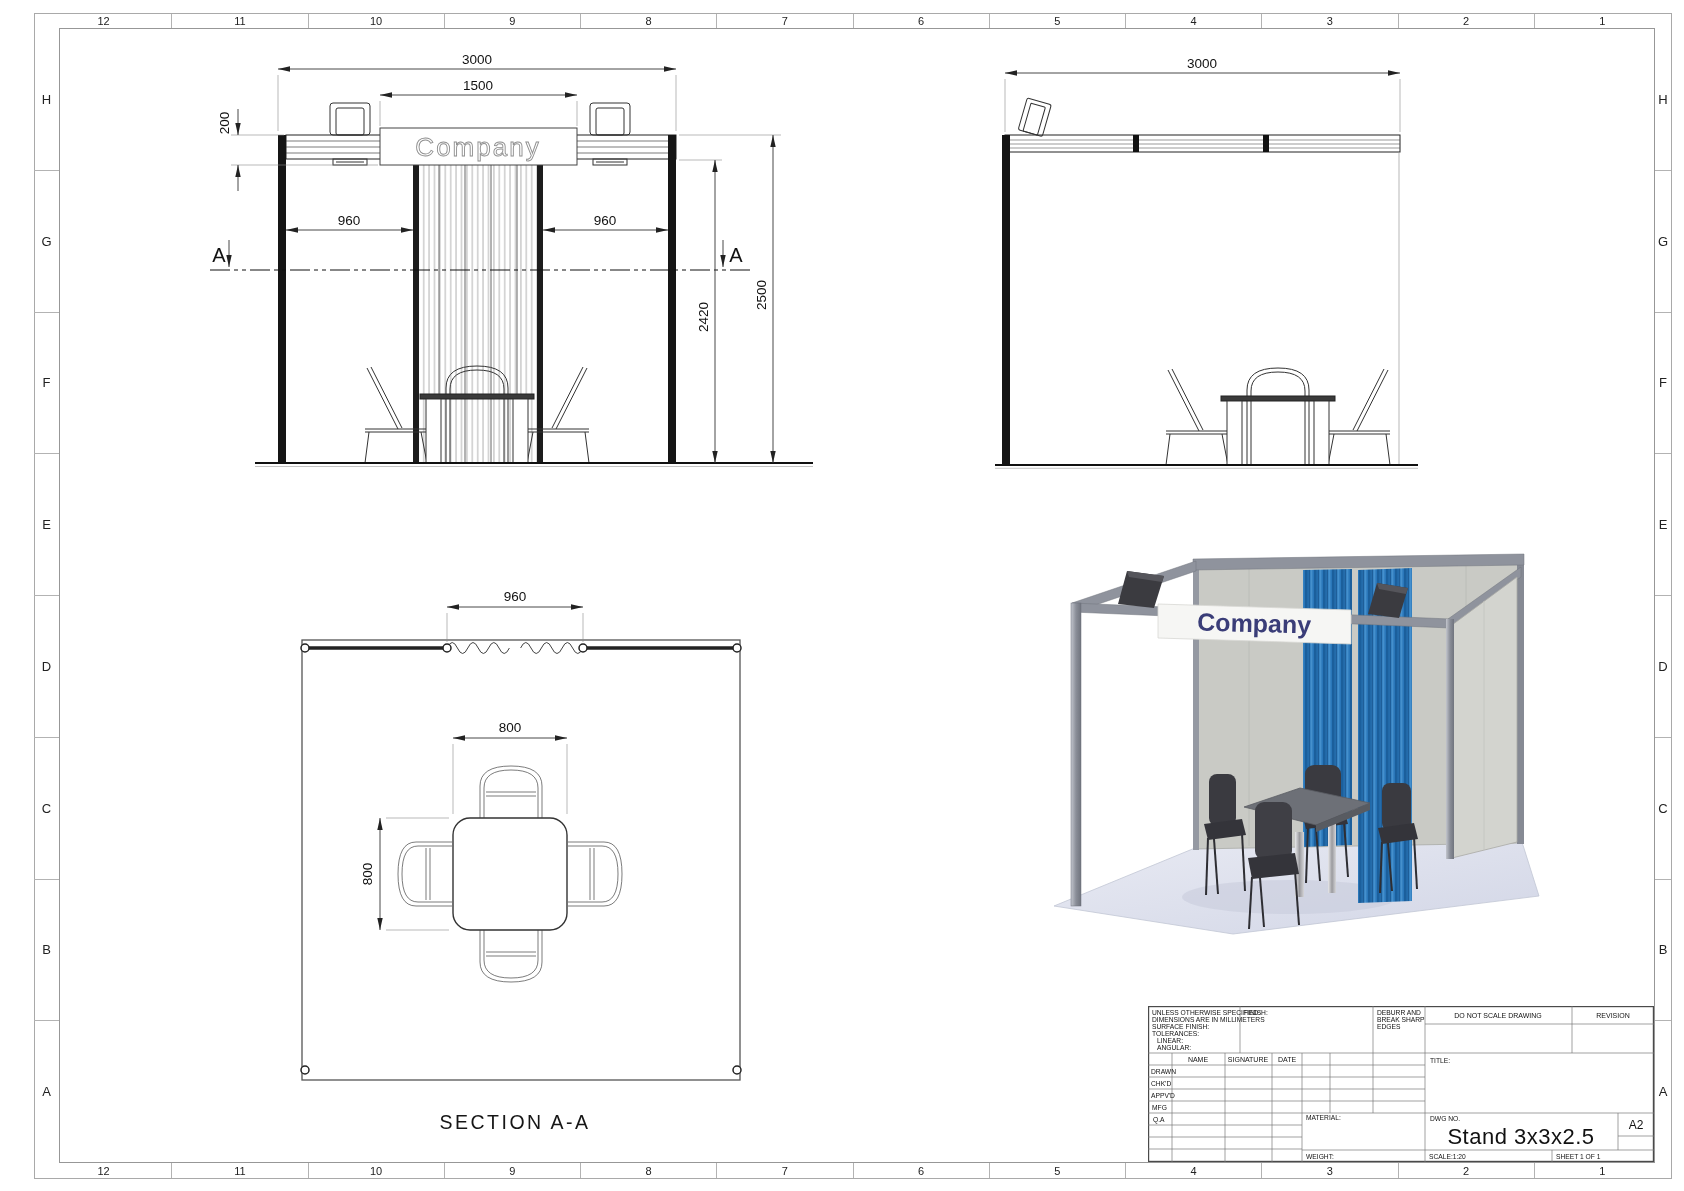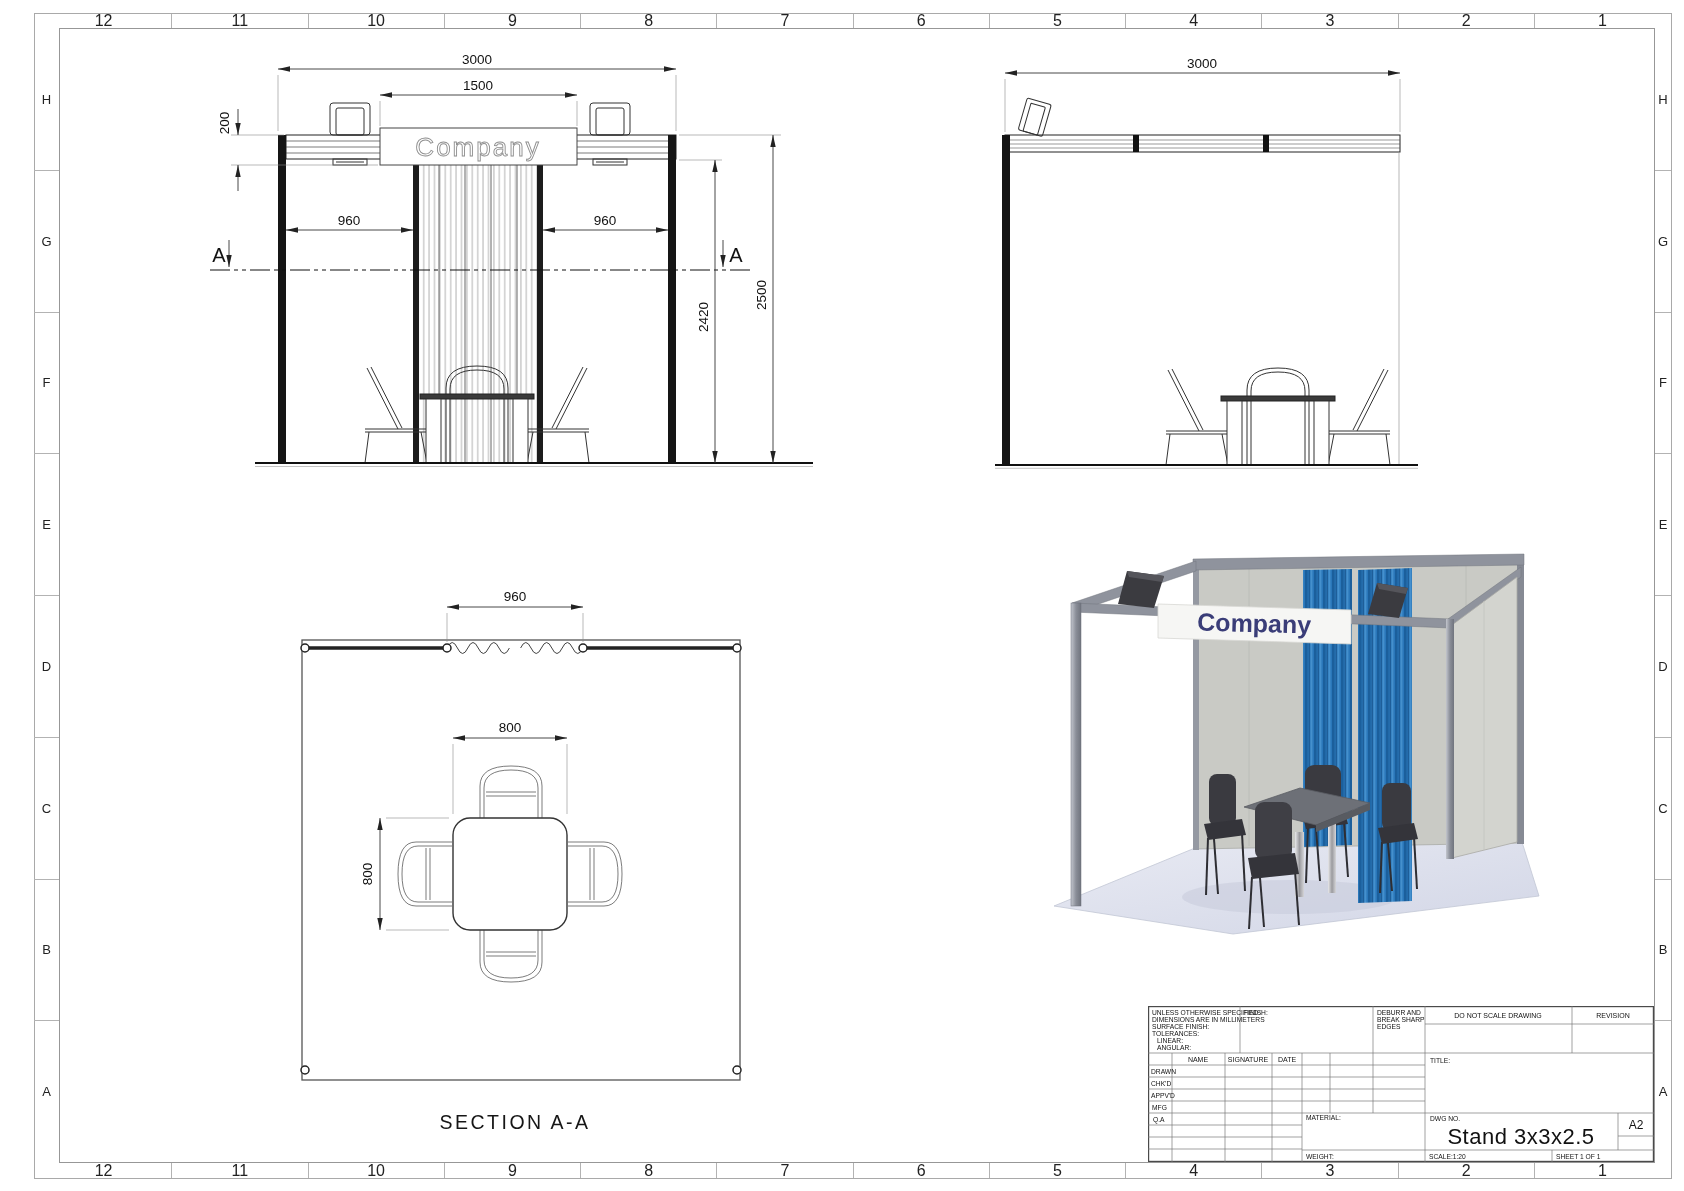--- a/index.html
+++ b/index.html
@@ -7,21 +7,21 @@
          font-family:"Liberation Sans",sans-serif;overflow:hidden;color:#111;}
   .frame{position:absolute;box-sizing:border-box;}
   .frame-outer{left:34px;top:13px;width:1638px;height:1166px;border:1.5px solid #a9a9a9;}
   .frame-inner{left:59px;top:28px;width:1596px;height:1135px;border:1.5px solid #979797;}
   .gstrip{position:absolute;display:flex;}
   .gstrip-h{left:36px;top:14px;width:1634px;height:14px;}
   .gstrip-hb{left:36px;top:1163px;width:1634px;height:15px;}
   .gstrip-v{left:34px;top:29px;width:25px;height:1133px;flex-direction:column;}
   .gstrip-vr{left:1655px;top:29px;width:16px;height:1133px;flex-direction:column;}
   .gc{flex:1;display:flex;align-items:center;justify-content:center;
-      font-size:16px;color:#222;}
+      font-size:11px;color:#222;}
   .gstrip-h .gc,.gstrip-hb .gc{border-right:1px solid #b3b3b3;}
   .gstrip-h .gc:last-child,.gstrip-hb .gc:last-child{border-right:none;}
   .gstrip-v .gc,.gstrip-vr .gc{border-bottom:1px solid #b3b3b3;font-size:13px;}
   .gstrip-v .gc:last-child,.gstrip-vr .gc:last-child{border-bottom:none;}
   svg.view{position:absolute;overflow:visible;}
   .dim{stroke:#333;stroke-width:0.9;}
   .ext{stroke:#8a8a8a;stroke-width:0.6;}
   .thin{stroke:#333;stroke-width:1;fill:none;}
   .thin2{stroke:#444;stroke-width:0.7;fill:none;}
   .dimtxt{font-size:13.5px;fill:#111;text-anchor:middle;}

